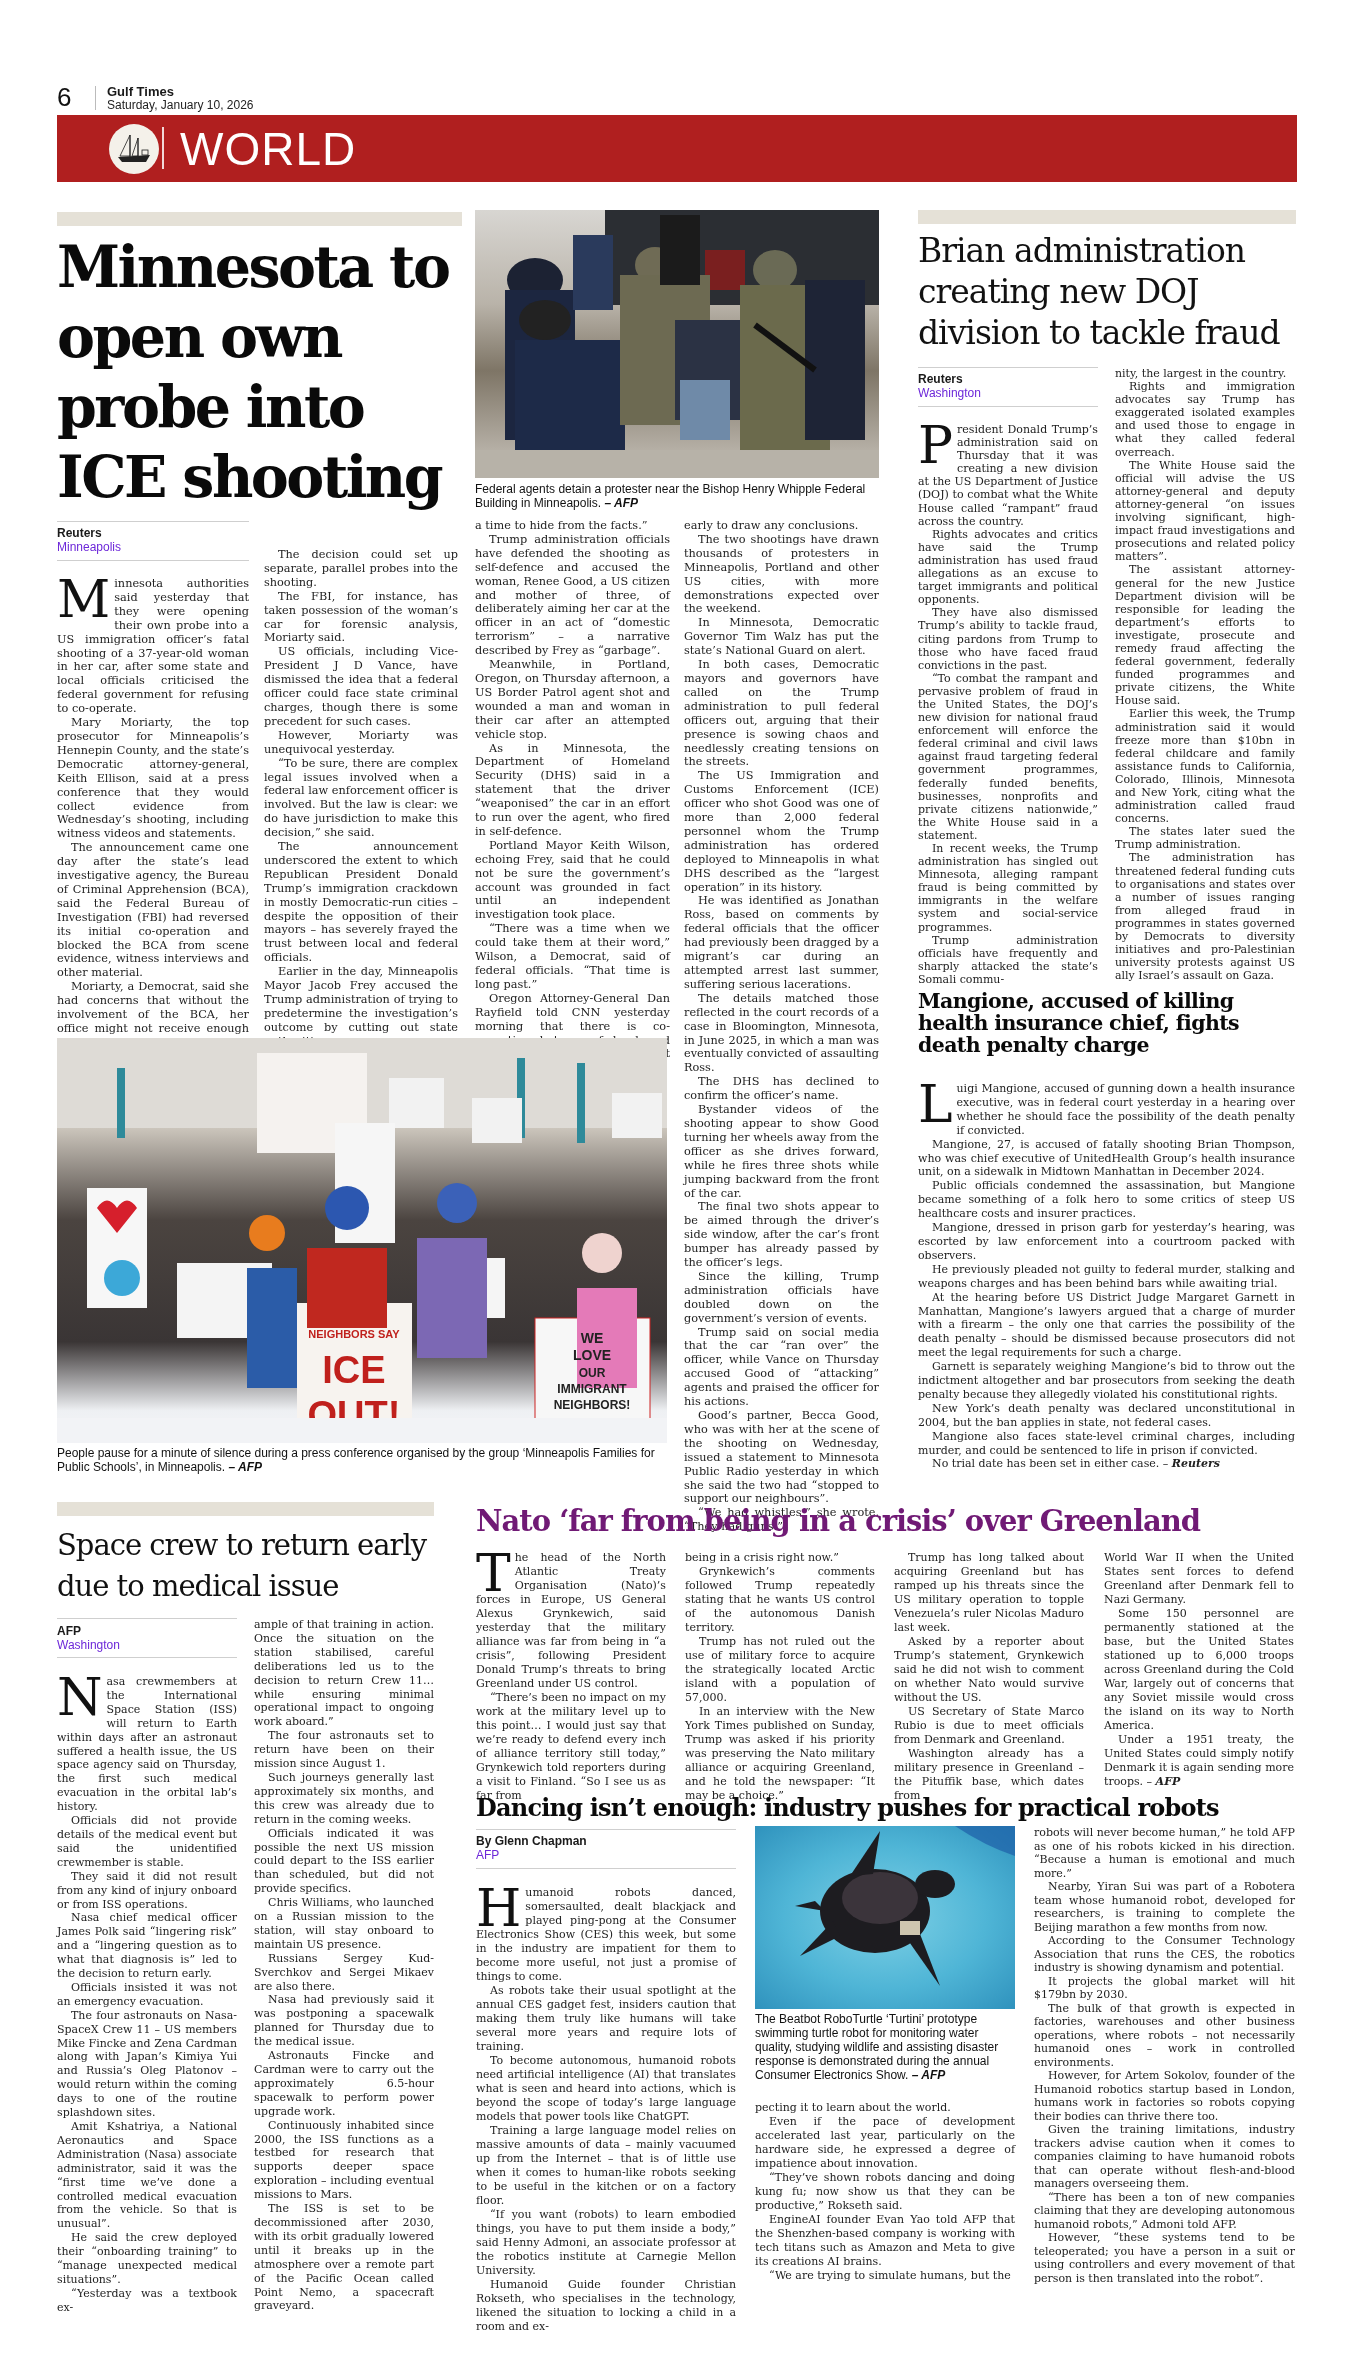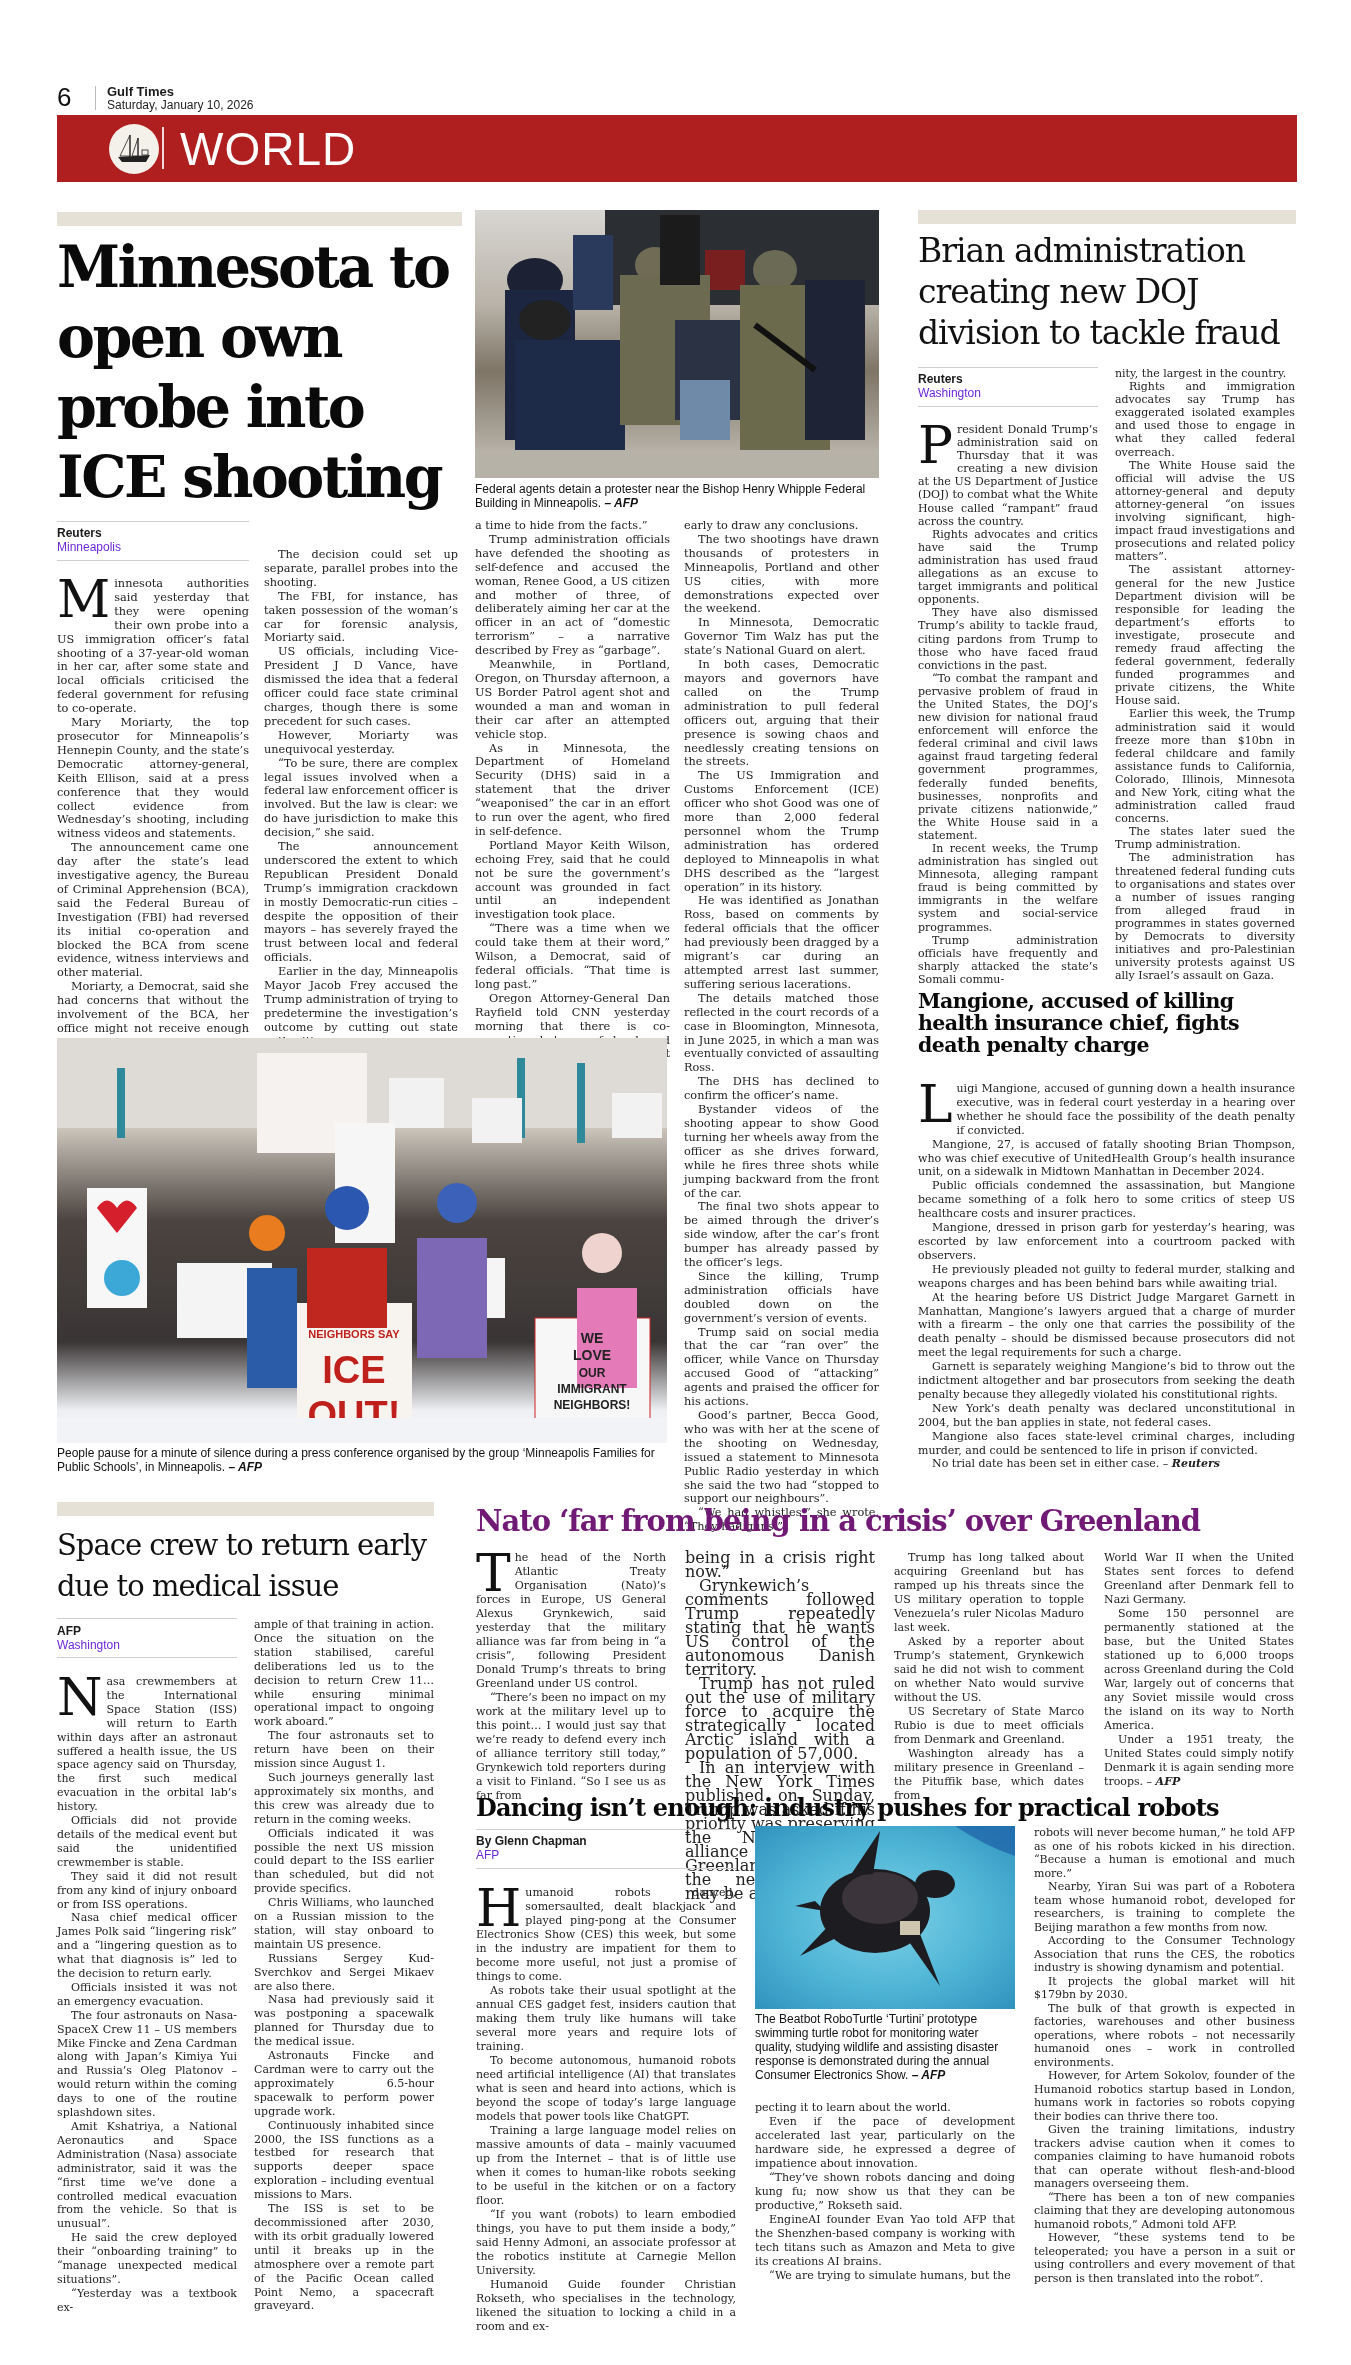--- a/index.html
+++ b/index.html
@@ -255,21 +255,21 @@
   <p>The ISS is set to be decommissioned after 2030, with its orbit gradually lowered until it breaks up in the atmosphere over a remote part of the Pacific Ocean called Point Nemo, a spacecraft graveyard.</p>
 </div>
 
 <h2 class="abs" style="left:476px; top:1503px; width:840px; font-family:'DejaVu Serif',serif; font-weight:bold; font-size:29px; line-height:36px; letter-spacing:-1px; color:#701a75; white-space:nowrap;">Nato ‘far from being in a crisis’ over Greenland</h2>
 
 <div class="abs text" style="left:476px; top:1551px; width:190px; font-size:11px; line-height:14px;">
   <span class="dropcap">T</span>
   <p class="first">he head of the North Atlantic Treaty Organisation (Nato)’s forces in Europe, US General Alexus Grynkewich, said yesterday that the military alliance was far from being in “a crisis”, following President Donald Trump’s threats to bring Greenland under US control.</p>
   <p>“There’s been no impact on my work at the military level up to this point… I would just say that we’re ready to defend every inch of alliance territory still today,” Grynkewich told reporters during a visit to Finland. “So I see us as far from</p>
 </div>
-<div class="abs text" style="left:685px; top:1551px; width:190px; font-size:16px; line-height:14px;">
+<div class="abs text" style="left:685px; top:1551px; width:190px; font-size:11px; line-height:14px;">
   <p class="first">being in a crisis right now.”</p>
   <p>Grynkewich’s comments followed Trump repeatedly stating that he wants US control of the autonomous Danish territory.</p>
   <p>Trump has not ruled out the use of military force to acquire the strategically located Arctic island with a population of 57,000.</p>
   <p>In an interview with the New York Times published on Sunday, Trump was asked if his priority was preserving the Nato military alliance or acquiring Greenland, and he told the newspaper: “It may be a choice.”</p>
 </div>
 <div class="abs text" style="left:894px; top:1551px; width:190px; font-size:11px; line-height:14px;">
   <p>Trump has long talked about acquiring Greenland but has ramped up his threats since the US military operation to topple Venezuela’s ruler Nicolas Maduro last week.</p>
   <p>Asked by a reporter about Trump’s statement, Grynkewich said he did not wish to comment on whether Nato would survive without the US.</p>
   <p>US Secretary of State Marco Rubio is due to meet officials from Denmark and Greenland.</p>
   <p>Washington already has a military presence in Greenland – the Pituffik base, which dates from</p>

